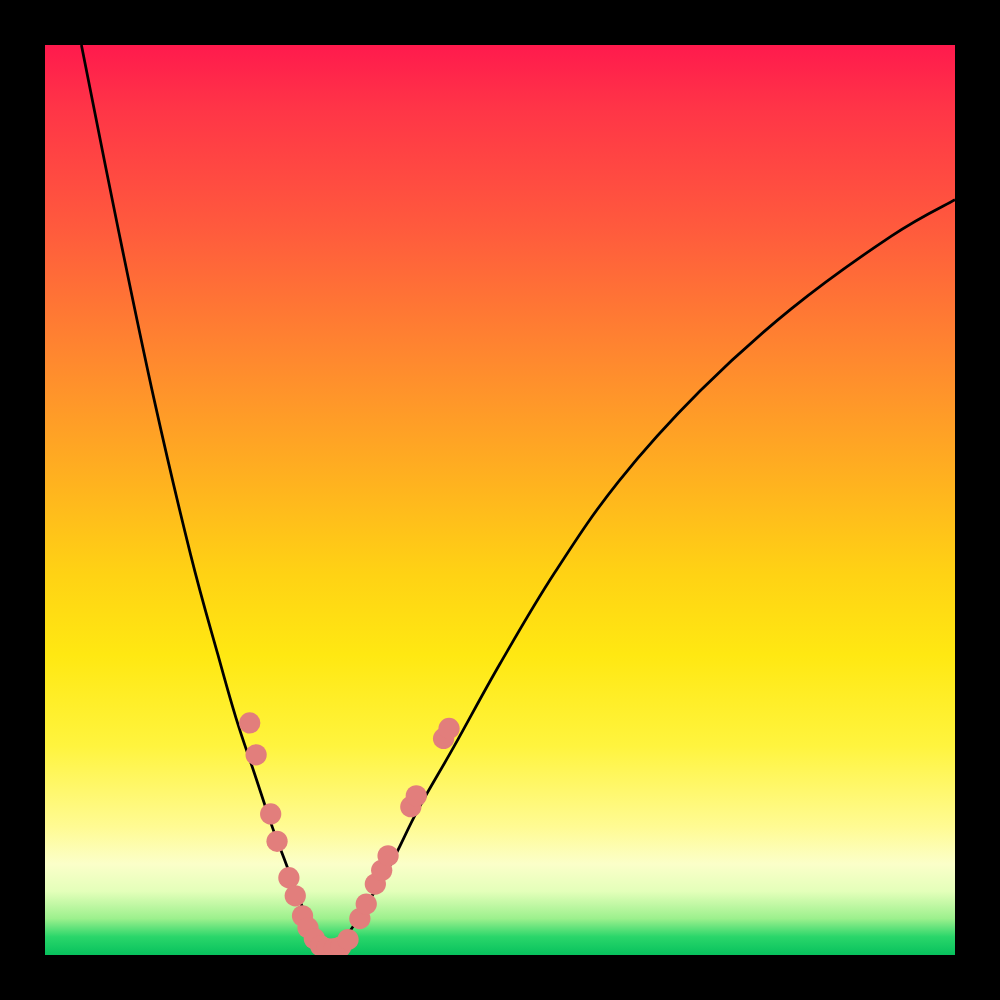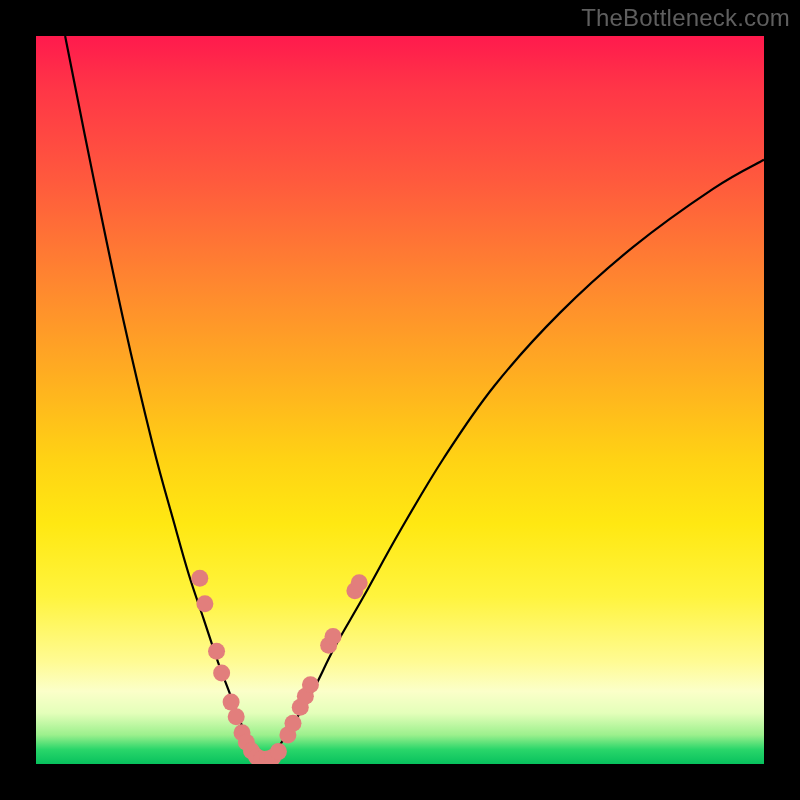--- a/index.html
+++ b/index.html
@@ -56,21 +56,20 @@
     font-size: 24px;
     color: #5f5f5f;
     letter-spacing: 0.2px;
     user-select: none;
   }
 </style>
 </head>
 <body>
 
 <div class="container">
-  <div class="watermark">TheBottleneck.com</div>
   <div class="plot-area">
     <svg class="curve" viewBox="0 0 728 728" preserveAspectRatio="none">
       <path id="left-path" fill="none" stroke="#000" stroke-width="2.2" d="M 29.12 0 C 34.3616 26.208000000000002, 47.756800000000005 94.49440000000001, 58.24 145.60000000000002 C 68.7232 196.70560000000003, 76.8768 236.74560000000002, 87.36 283.92 C 97.8432 331.0944, 107.30720000000001 370.9888, 116.48 407.68 C 125.6528 444.3712, 131.768 464.1728, 138.32 487.76 C 144.87199999999999 511.3472, 147.6384 521.6848, 152.88 538.72 C 158.1216 555.7552000000001, 162.1984 566.6752, 167.44 582.4 C 172.6816 598.1247999999999, 177.4136 612.9759999999999, 182 626.0799999999999 C 186.5864 639.184, 188.9888 644.7168, 192.92000000000002 655.2 C 196.85120000000003 665.6832, 200.56400000000005 675.8024, 203.84000000000003 684.32 C 207.116 692.8376000000001, 208.49919999999997 696.6232, 211.11999999999998 702.52 C 213.74079999999998 708.4168, 215.7792 713.54192, 218.4 717.08 C 221.0208 720.6180800000001, 224.36960000000002 721.25872, 225.68 722.176"></path>
       <path id="right-path" fill="none" stroke="#000" stroke-width="2.2" d="M 225.68 722.176 C 228.3008 720.60352, 234.9984 718.9436800000001, 240.24 713.44 C 245.48160000000001 707.93632, 248.248 702.0832, 254.79999999999998 691.6 C 261.352 681.1168, 268.7776 669.6144, 276.64 655.2 C 284.50239999999997 640.7856, 289.30719999999997 628.5552, 298.47999999999996 611.52 C 307.65279999999996 594.4848, 315.8064 581.5264, 327.6 560.56 C 339.39360000000005 539.5935999999999, 349.5856 519.9376, 364 495.03999999999996 C 378.4144 470.14239999999995, 390.6448000000001 448.448, 407.68000000000006 422.24 C 424.71520000000004 396.03200000000004, 437.6736 375.648, 458.64 349.44 C 479.60639999999995 323.23199999999997, 499.26239999999996 301.5376, 524.16 276.64 C 549.0576 251.74239999999998, 569.4415999999999 233.3968, 596.9599999999999 211.12 C 624.4784 188.8432, 653.4528 168.6048, 677.0400000000001 152.88 C 700.6272000000001 137.15519999999998, 718.8272000000001 129.0016, 728 123.75999999999999"></path>
       <g id="markers">
           <circle cx="163.8" cy="542.36" r="8.5" fill="#e27e7c" stroke="#d65f5d" stroke-width="0"></circle>
           <circle cx="168.896" cy="567.84" r="8.5" fill="#e27e7c" stroke="#d65f5d" stroke-width="0"></circle>
           <circle cx="180.544" cy="615.16" r="8.5" fill="#e27e7c" stroke="#d65f5d" stroke-width="0"></circle>
           <circle cx="185.64000000000001" cy="637" r="8.5" fill="#e27e7c" stroke="#d65f5d" stroke-width="0"></circle>
           <circle cx="195.104" cy="666.12" r="8.5" fill="#e27e7c" stroke="#d65f5d" stroke-width="0"></circle>

